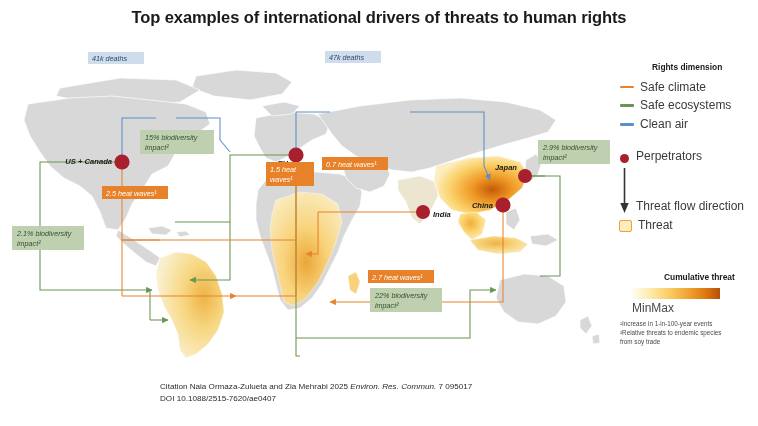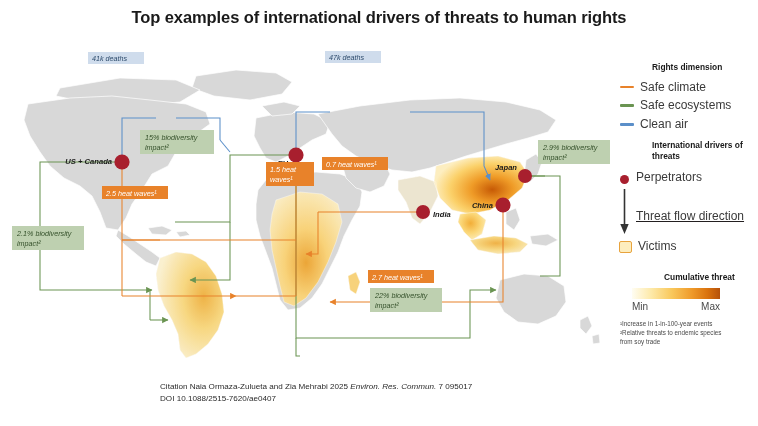--- a/index.html
+++ b/index.html
@@ -26,29 +26,29 @@
   
   .legend{position:absolute;left:620px;top:62px;width:134px;}
   .lg-head{font-size:8.4px;font-weight:bold;color:#1a1a1a;margin-bottom:7px;line-height:1.25;padding-left:32px;}
   .lg-row{display:flex;align-items:center;margin-bottom:4.5px;}
   .lg-line{width:14px;height:2.4px;border-radius:1px;margin-right:6px;flex:0 0 auto;}
   .lg-txt{font-size:12px;color:#3a3a3a;line-height:1.2;}
 
   .lg-block2{position:absolute;left:620px;top:140px;width:134px;}
   .dotrow{display:flex;align-items:flex-end;margin-top:9px;}
   .bigdot{width:9px;height:9px;border-radius:50%;background:#a81f2e;margin-right:7px;flex:0 0 auto;}
-  .arrowrow{display:flex;align-items:center;margin-top:5px;text-decoration:underline;}
+  .arrowrow{display:flex;align-items:flex-end;margin-top:5px;}
   .arrowcol{width:9px;margin-right:7px;display:flex;justify-content:center;flex:0 0 auto;}
   .victrow{display:flex;align-items:center;margin-top:4px;}
   .vicsq{width:11px;height:10px;background:#fdedbe;border:1.1px solid #e8a33d;border-radius:2px;margin-right:6px;margin-left:-1px;flex:0 0 auto;}
 
   .lg-block3{position:absolute;left:620px;top:272px;width:134px;margin-left:12px;}
   .cbar{width:88px;height:11px;margin-top:5px;
     background:linear-gradient(to right,#fffdf2 0%,#fde9a8 22%,#f9c85c 45%,#ef9a2a 68%,#d9720e 86%,#b5510a 100%);}
-  .cbar-labels{display:flex;justify-content:space-between;width:88px;font-size:10px;color:#4a4a4a;margin-top:2px;}
+  .cbar-labels{display:flex;width:88px;font-size:12px;color:#4a4a4a;margin-top:2px;}
 
   .footnotes{position:absolute;left:620px;top:320px;width:140px;font-size:6.3px;color:#4a4a4a;line-height:1.42;}
   .footnotes div{white-space:nowrap;}
 
   
   .citation{position:absolute;left:160px;top:381px;font-size:8.1px;color:#2b2b2b;line-height:1.5;}
   .citation b{font-weight:normal;}
   .citation i{font-style:italic;}
 </style>
 </head>
@@ -310,37 +310,36 @@
       <span class="lg-line" style="background:#6a9452"></span>
       <span class="lg-txt">Safe ecosystems</span>
     </div>
     <div class="lg-row">
       <span class="lg-line" style="background:#5b8fc9"></span>
       <span class="lg-txt">Clean air</span>
     </div>
   </div>
 
   <div class="lg-block2">
-    <div class="lg-head">International drivers of threats</div>
     <div class="dotrow">
       <span class="bigdot"></span>
       <span class="lg-txt">Perpetrators</span>
     </div>
     <div class="arrowrow">
       <span class="arrowcol">
         <svg width="9" height="46" viewBox="0 0 9 46">
           <line x1="4.5" y1="0" x2="4.5" y2="36" stroke="#333" stroke-width="1.6"></line>
           <path d="M0.3,35 L4.5,45 L8.7,35 Z" fill="#333"></path>
         </svg>
       </span>
       <span class="lg-txt" style="margin-top:8px;line-height:1.35">Threat flow direction</span>
     </div>
     <div class="victrow">
       <span class="vicsq"></span>
-      <span class="lg-txt">Victims</span>
+      <span class="lg-txt">Threat</span>
     </div>
   </div>
 
   <div class="lg-block3">
     <div class="lg-head" style="margin-bottom:0">Cumulative threat</div>
     <div class="cbar"></div>
     <div class="cbar-labels">
       <span>Min</span>
       <span>Max</span>
     </div>

